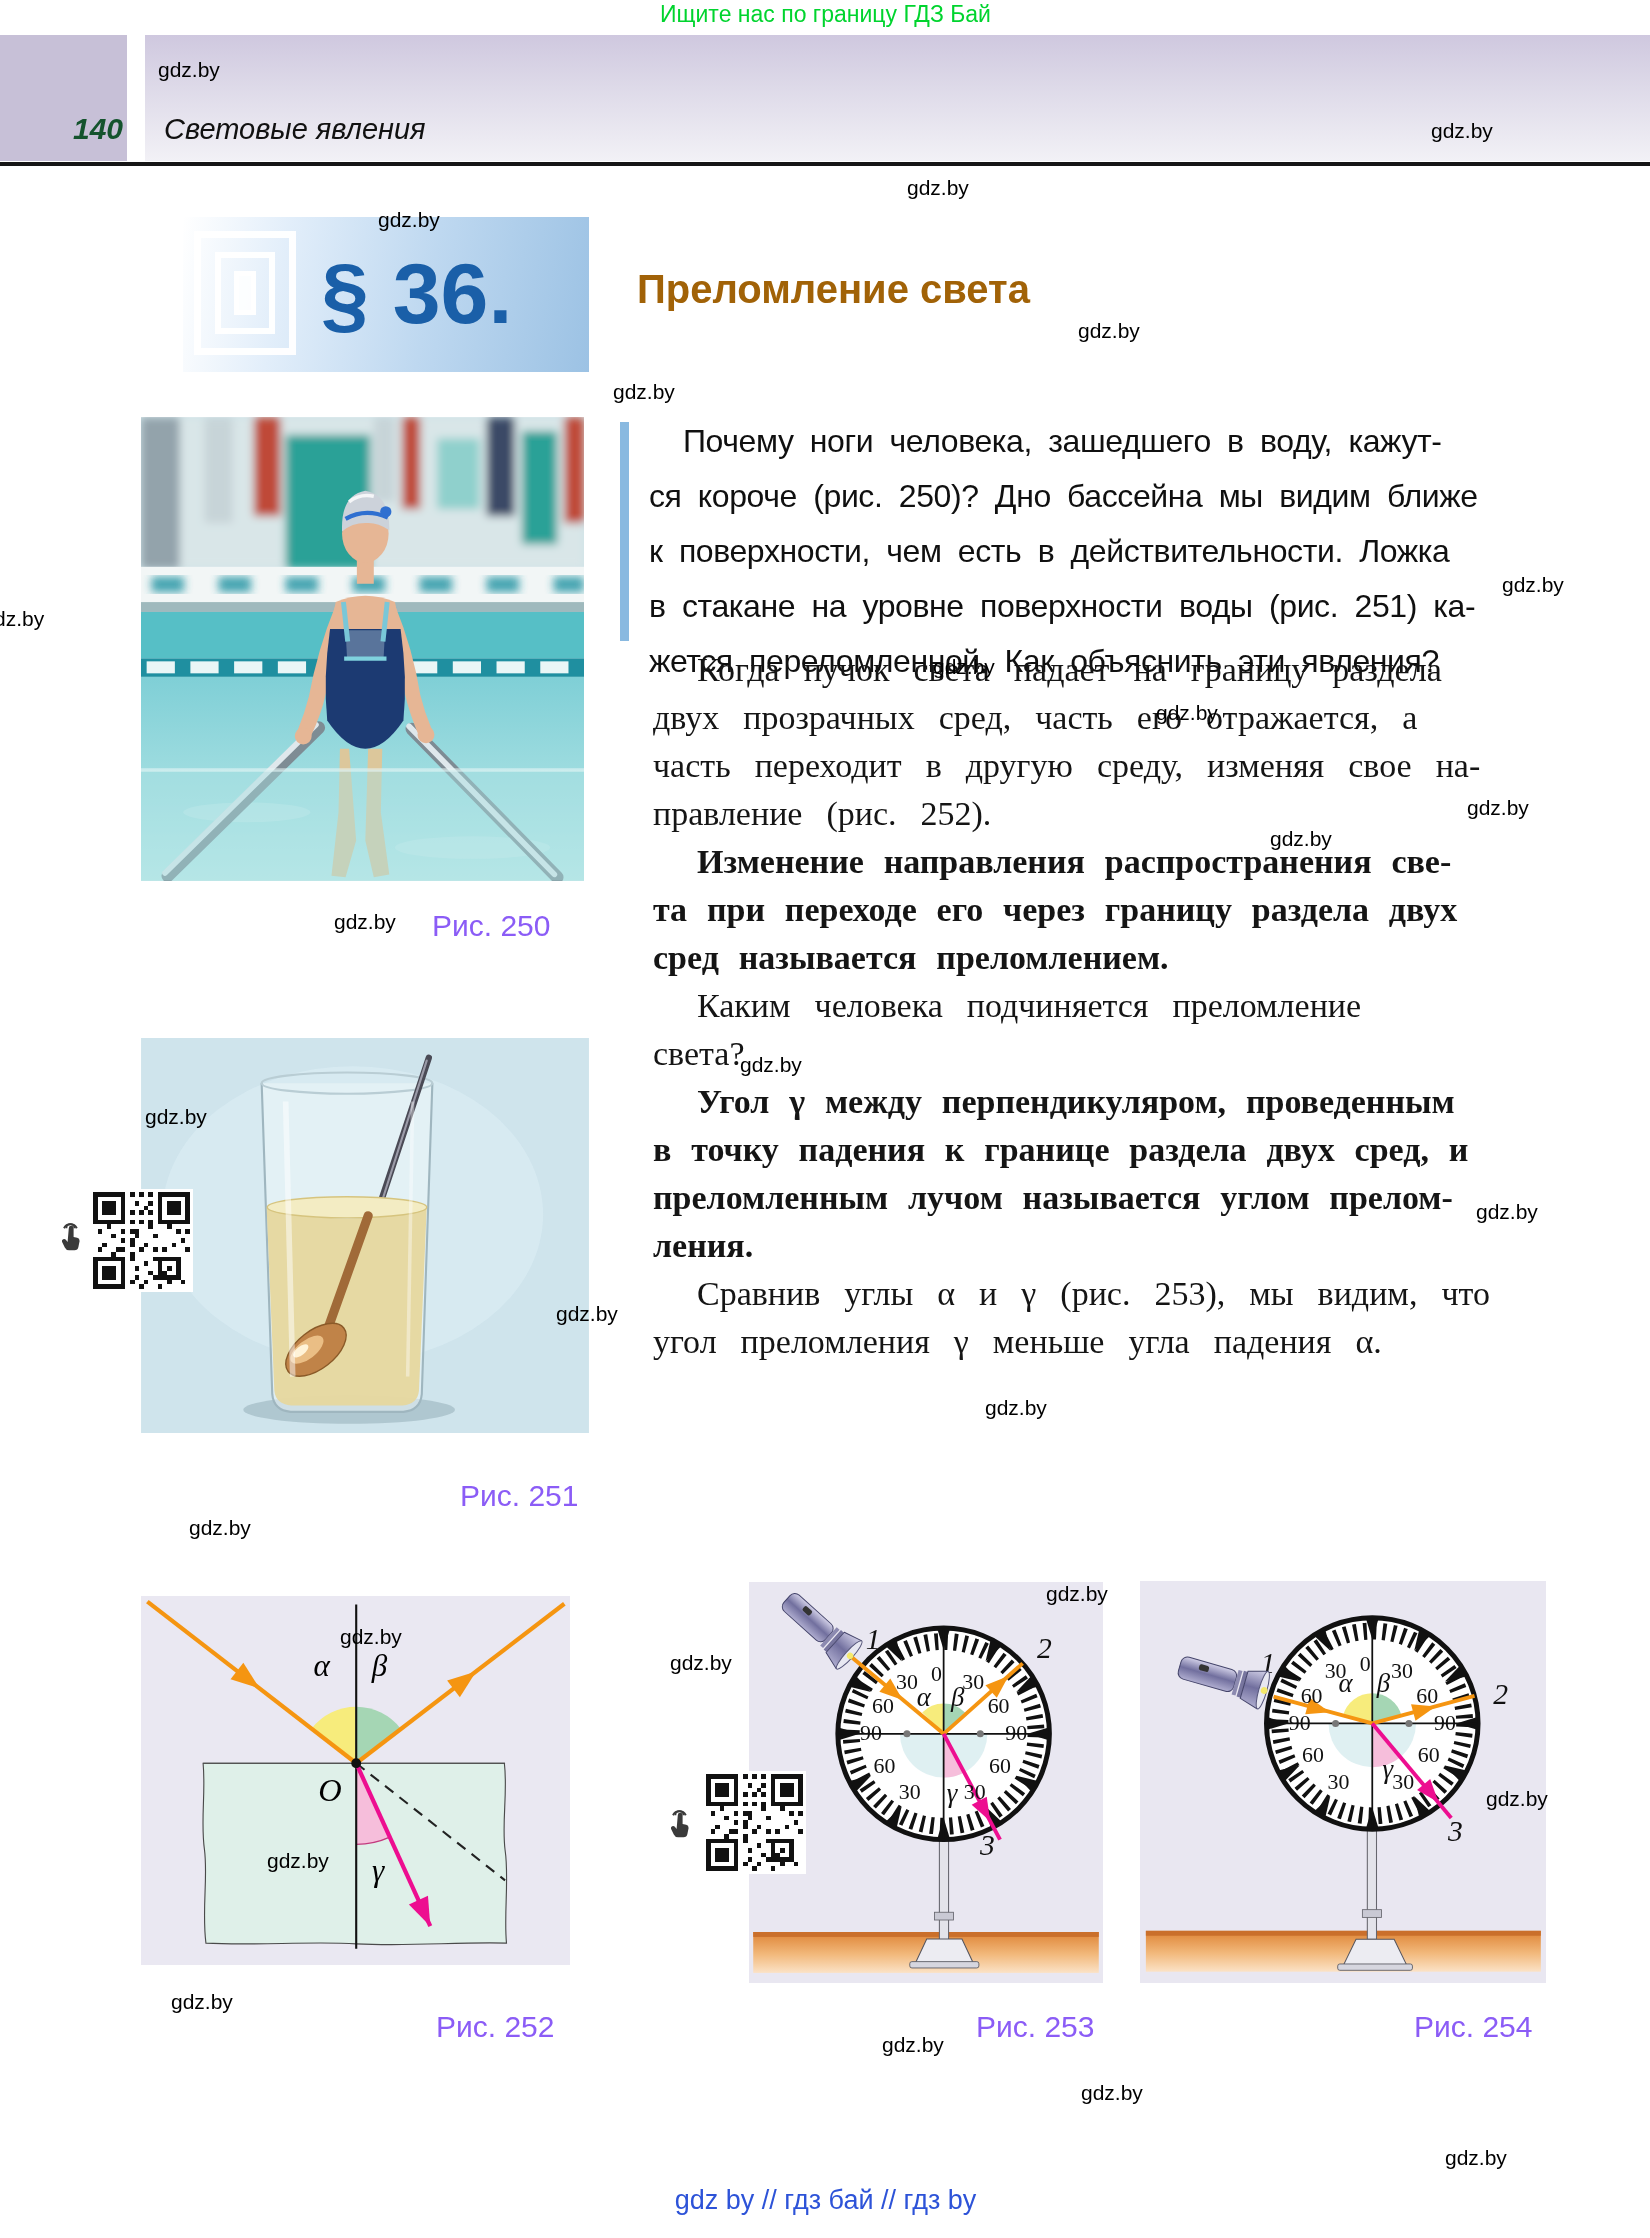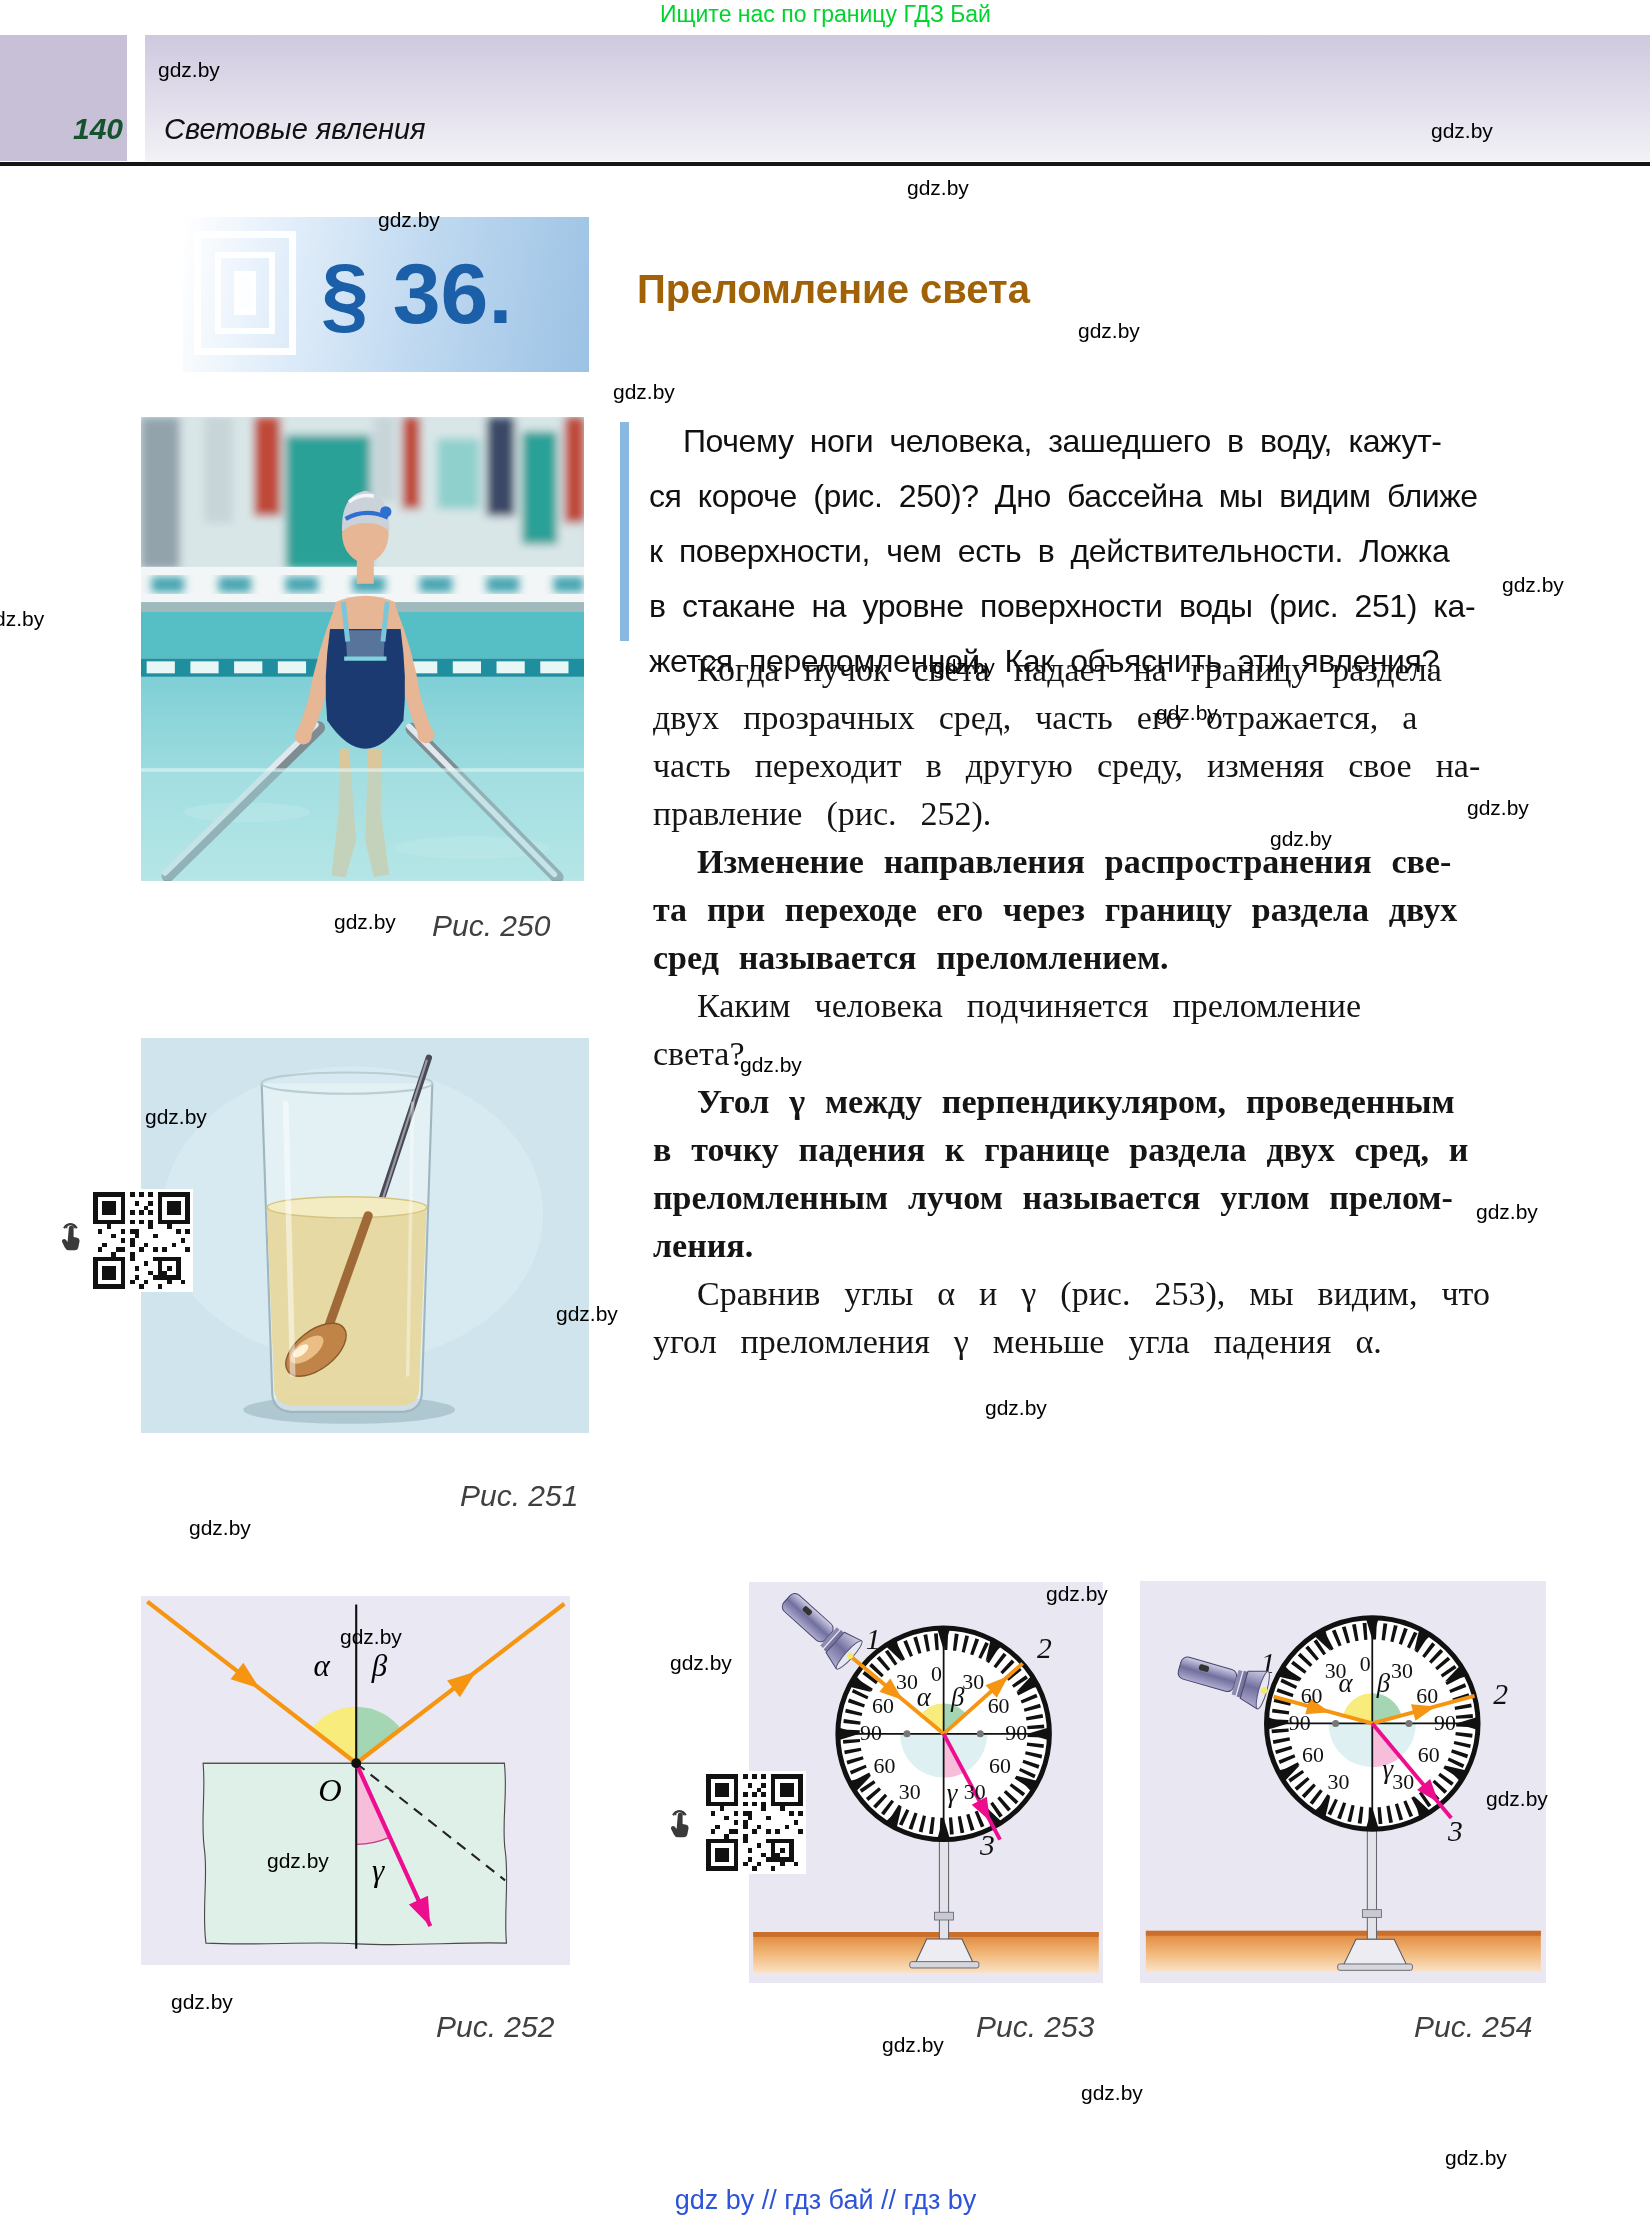--- a/index.html
+++ b/index.html
@@ -33,22 +33,22 @@
   .introbar{position:absolute;left:620px;top:422px;width:9.2px;height:219px;background:#89b9e0;}
   .intro{position:absolute;left:649px;top:414px;width:939px;margin:0;
          font-family:"Liberation Sans",sans-serif;font-size:32px;line-height:55px;letter-spacing:-0.4px;
          word-spacing:7.8px;text-align:justify;white-space:pre-line;text-indent:34px;color:#101010;}
   .bodycol{position:absolute;left:653px;top:646px;width:935px;}
   .bodycol p{margin:0;font-size:34px;line-height:48px;word-spacing:15.5px;
              text-align:justify;white-space:pre-line;text-indent:44px;}
   .bodycol p.bold{font-weight:bold;word-spacing:11.3px;}
   
   .fig{position:absolute;}
-  .cap{position:absolute;font-family:"Liberation Sans",sans-serif;font-style:italic;
-       font-size:30px;color:#404040;white-space:nowrap;}
+  .cap{position:absolute;font-family:"Liberation Sans",sans-serif;
+       font-size:30px;color:#8b5cf6;white-space:nowrap;}
   .panel{position:absolute;background:#eae8f2;}
   .qr{position:absolute;background:#fff;padding:2.8px;line-height:0;}
   .hand{position:absolute;line-height:0;}
   .wm{position:absolute;font-family:"Liberation Sans",sans-serif;font-size:21px;color:#000000;white-space:nowrap;}
   .footer{position:absolute;left:50%;top:2185px;transform:translateX(-50%);
           font-family:"Liberation Sans",sans-serif;font-size:27px;color:#2d53d8;text-decoration:none;white-space:nowrap;}
   svg{display:block;}
 </style>
 </head>
 <body>

